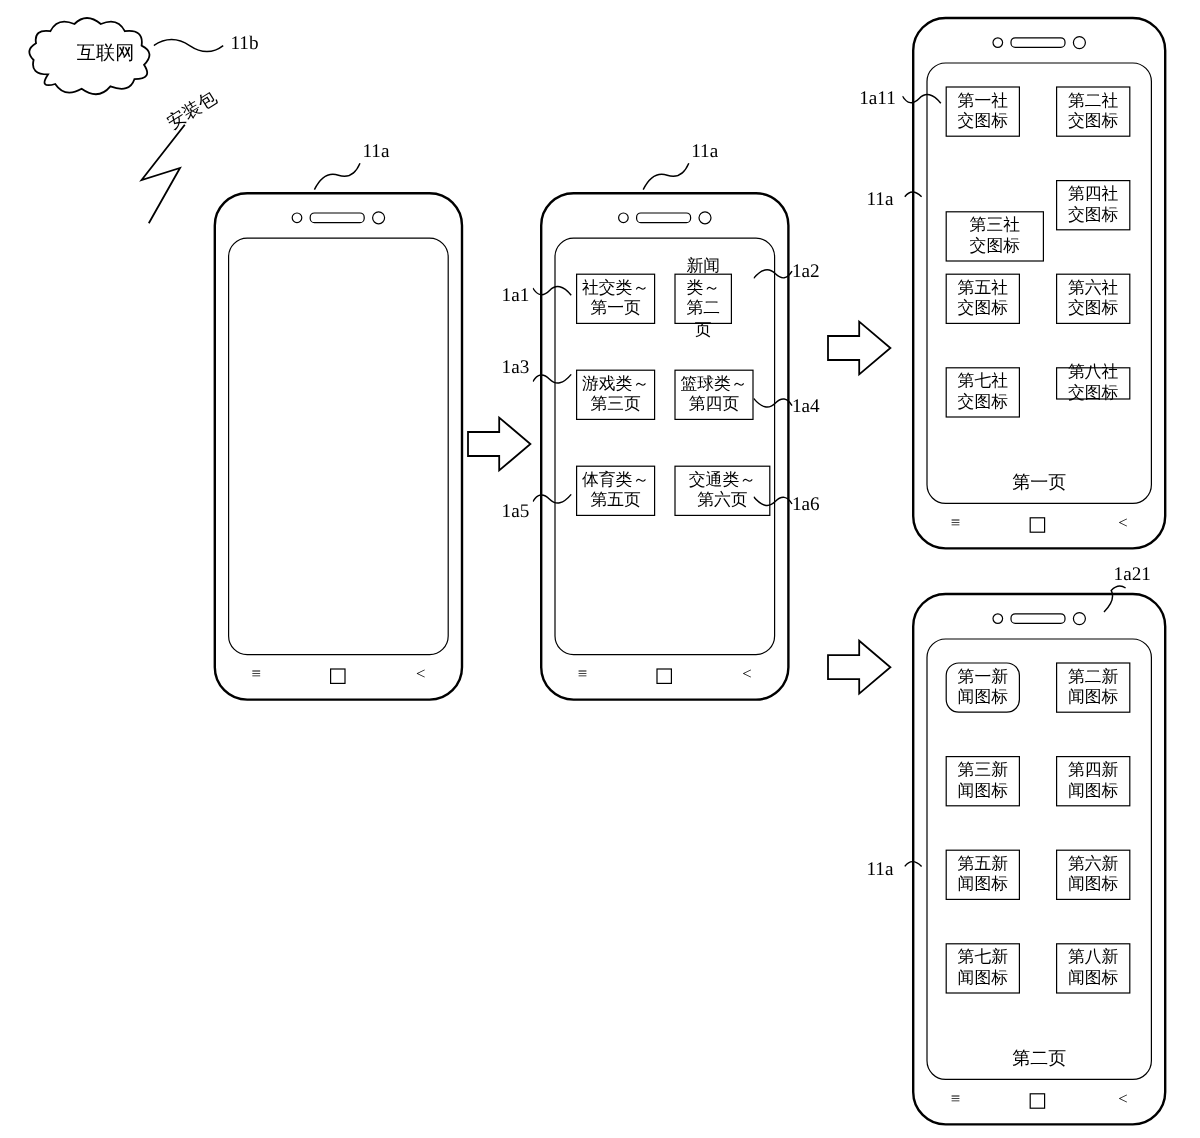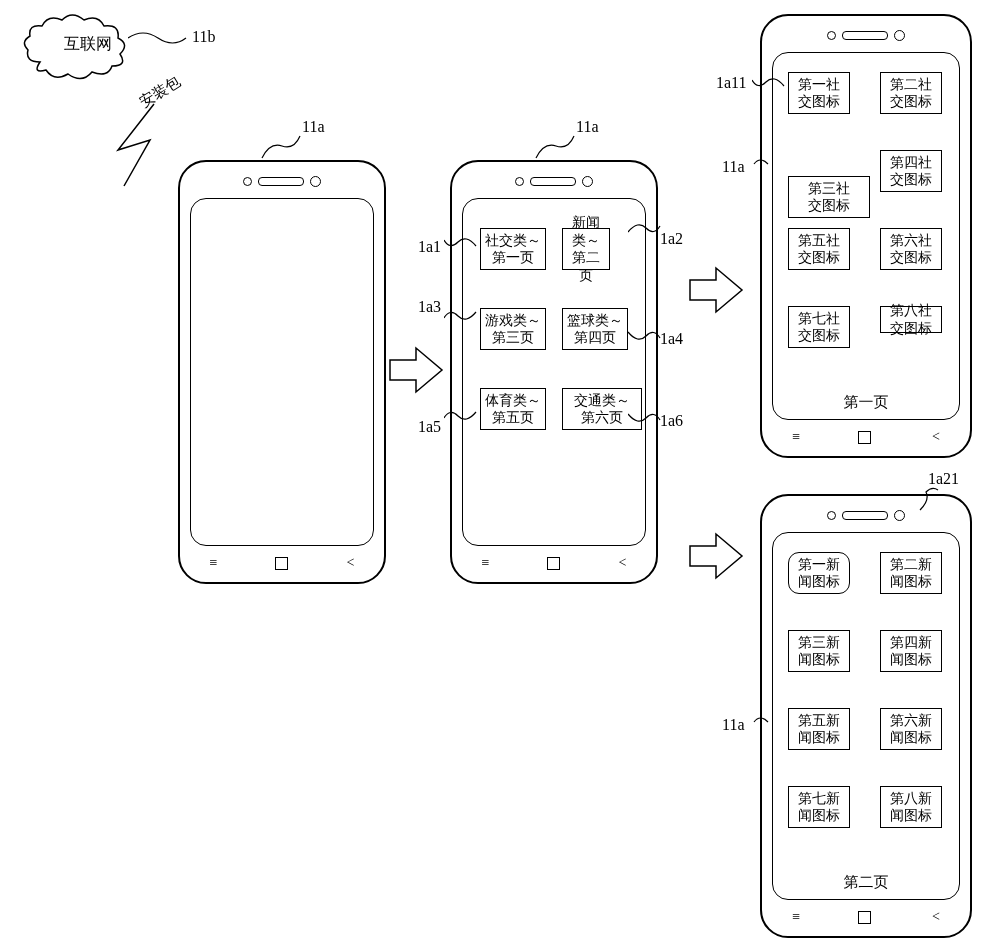--- a/index.html
+++ b/index.html
@@ -111,21 +111,21 @@
   <svg class="leader" style="left:534px;top:132px;" width="42" height="28">
     <path d="M2 26 Q10 10 22 14 Q34 18 40 4" fill="none" stroke="#000" stroke-width="1.2"></path>
   </svg>
   <div class="lbl" style="left:576px;top:118px;">11a</div>
 
   <div class="lbl" style="left:418px;top:238px;">1a1</div>
   <svg class="leader" style="left:444px;top:232px;" width="34" height="18">
       <path d="M32 14 Q22 2 14 10 Q6 18 0 8" fill="none" stroke="#000" stroke-width="1.2"></path>
     </svg>
 
-  <div class="lbl" style="left:660px;top:230px;">1a2</div>
+  <div class="lbl" style="left:660px;top:218px;">1a2</div>
   <svg class="leader" style="left:628px;top:218px;" width="34" height="18">
       <path d="M0 14 Q10 2 18 10 Q26 18 32 8" fill="none" stroke="#000" stroke-width="1.2"></path>
     </svg>
 
   <div class="lbl" style="left:418px;top:298px;">1a3</div>
   <svg class="leader" style="left:444px;top:308px;" width="34" height="18">
       <path d="M32 4 Q22 16 14 8 Q6 0 0 10" fill="none" stroke="#000" stroke-width="1.2"></path>
     </svg>
 
   <div class="lbl" style="left:660px;top:330px;">1a4</div>

